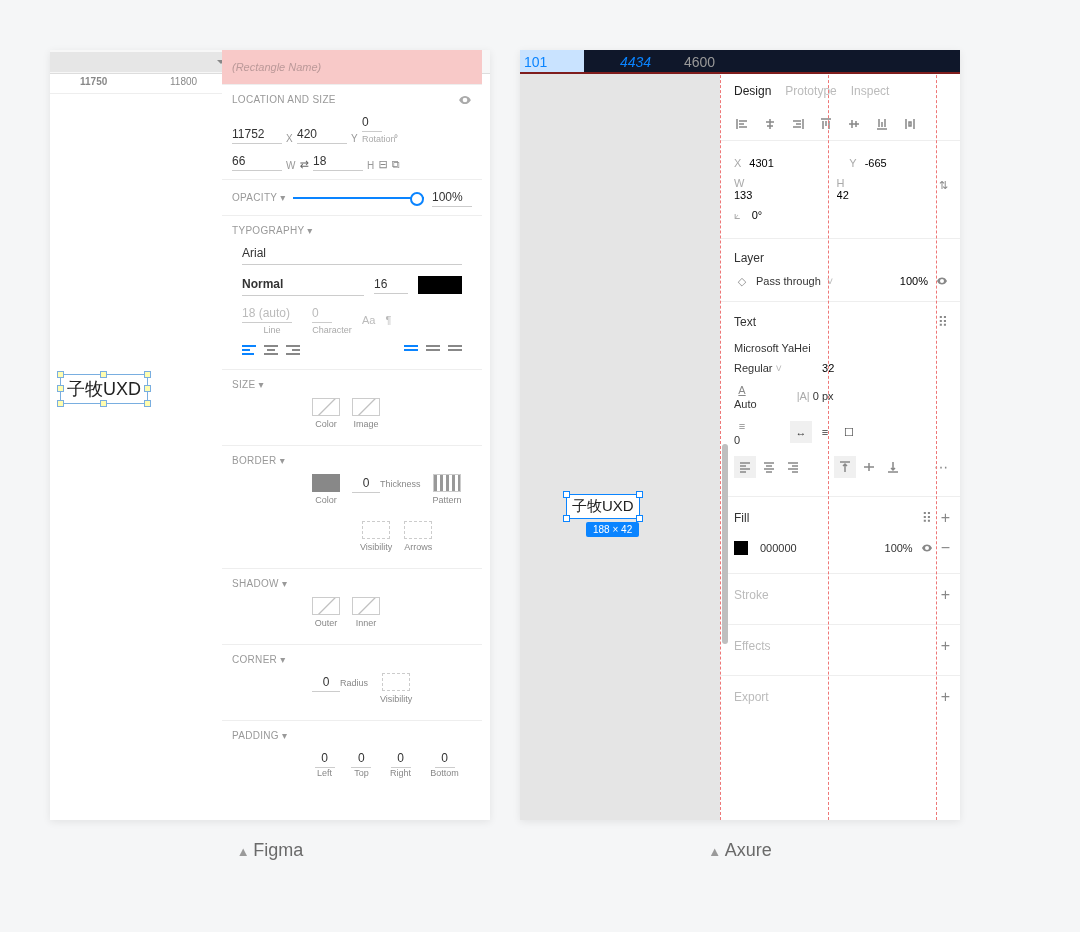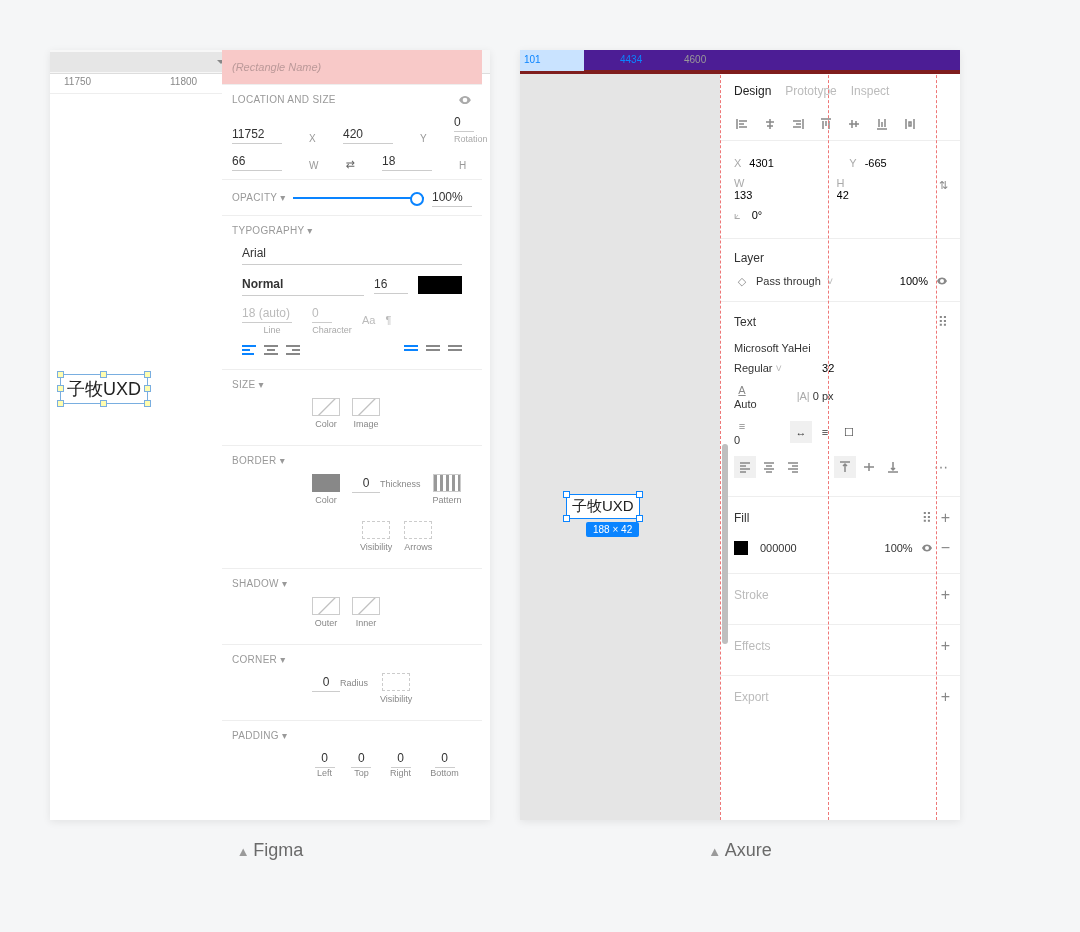--- a/index.html
+++ b/index.html
@@ -90,21 +90,21 @@
 .ax-tabs .active { color: #0a84ff; border-bottom: 2px solid #0a84ff; }
 .ax-ruler {
   height: 20px;
   background:#fff;
   border-bottom:1px solid #eee;
   position:relative;
   font-size:10px;
   color:#888;
 }
 .ax-ruler span { position:absolute; top:2px; }
-.ax-ruler .t1 { left: 14px; }
+.ax-ruler .t1 { left: 30px; font-weight: bold; }
 .ax-ruler .t2 { left: 120px; }
 .ax-canvas {
   position: relative;
   height: 724px;
   background:#fff;
 }
 .ax-selected {
   position:absolute;
   left: 10px; top: 280px;
   border:1px solid #79aee0;
@@ -124,21 +124,21 @@
   background:#f8c9c8;
   height:34px;
   display:flex;
   align-items:center;
   padding:0 10px;
   color:#b99;
   font-style:italic;
 }
 .ax-section { border-top:1px solid #eee; padding:8px 10px; position:relative;}
 .ax-lbl { color:#999; font-size:10px; letter-spacing:.3px; }
-.ax-fields { display:flex; gap:27px; margin-top:8px; align-items:flex-end;}
+.ax-fields { display:flex; gap:4px; margin-top:8px; align-items:flex-end;}
 .ax-f { display:flex; flex-direction:column; }
 .ax-f input, .ax-in {
   border:none; border-bottom:1px solid #ccc; background:transparent;
   font-size:12px; width:50px; padding:2px 0; color:#333; text-align:left;
 }
 .ax-f .u { font-size:9px; color:#aaa; margin-top:2px; text-align:center;}
 .eye { position:absolute; right:10px; top:8px; }
 .eye svg { width:14px; height:14px; fill:#aaa; }
 .ax-stylehead { display:flex; align-items:center; justify-content:space-between; padding:10px;}
 .ax-stylehead .stname { font-size:14px; color:#333;}
@@ -162,32 +162,32 @@
 .cell .box.dash{background:#fff;}
 .cell .box.blank{background:#fff;}
 .align-icons { display:flex; gap:8px; }
 .ai { width:14px; height:10px; display:flex; flex-direction:column; gap:2px;}
 .ai span{height:2px;background:#888;display:block;}
 .ai.blue span{background:#0a84ff;}
 
 
 .fg-top {
   height: 24px;
-  background:#4c1d95;
-  border-bottom:4px solid #7f1d1d;
+  background:#0f172a;
+  border-bottom:2px solid #7f1d1d;
   display:flex;
   align-items:center;
-  font-size:10px;
+  font-size:14px;
   color:#999;
   position:relative;
 }
 .fg-top .hl { position:absolute; left:0; width:64px; height:22px; background:#c9e3ff; }
 .fg-top .tick { position:absolute; top:4px; }
 .fg-top .tk1 { left:4px; color:#0a84ff;}
-.fg-top .tk2 { left:100px; color:#0a84ff;}
+.fg-top .tk2 { left:100px; color:#0a84ff;font-style:italic;}
 .fg-top .tk3 { left:164px; }
 .fg-body { display:flex; height:746px; }
 .fg-canvas { flex:0 0 200px; background:#e5e5e5; position:relative; }
 .fg-sel {
   position:absolute; left:46px; top:420px;
   background:#fff; border:1px solid #0a84ff;
   padding:2px 5px; font-size:15px; color:#222;
 }
 .fg-handle { position:absolute; width:7px; height:7px; background:#fff; border:1px solid #0a84ff; }
 .fg-badge {

